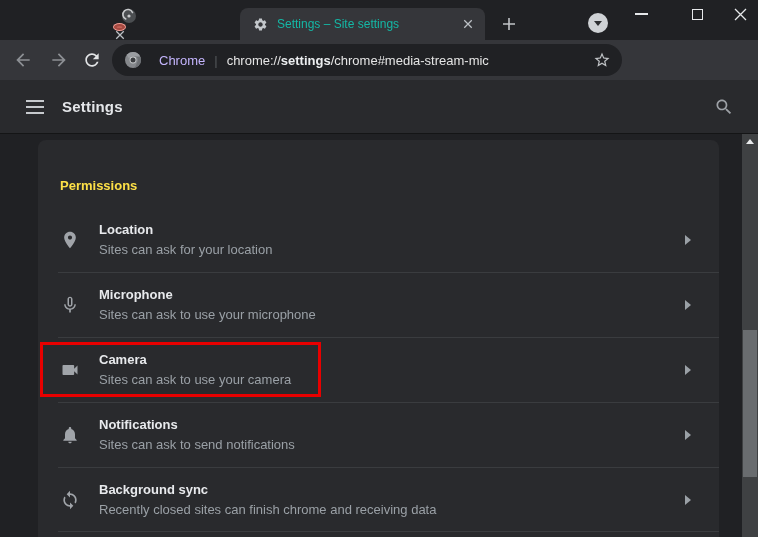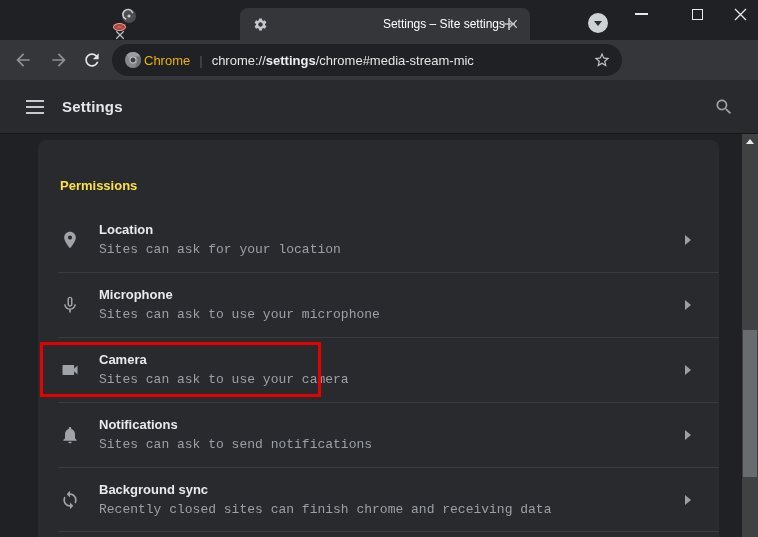--- a/index.html
+++ b/index.html
@@ -5,21 +5,21 @@
   * { margin:0; padding:0; box-sizing:border-box; }
   html,body { background:#000; }
   .window {
     position:relative; width:758px; height:537px; overflow:hidden;
     background:#202124; font-family:"Liberation Sans", sans-serif;
   }
   
   .tabstrip { position:absolute; top:0; left:0; right:0; height:40px; background:#202124; }
   .tab { position:absolute; top:8px; height:32px; display:flex; align-items:center; cursor:default; }
   .tab-inactive { left:10px; width:228px; color:#bdc1c6;flex-direction:column; }
-  .tab-active  { left:240px; width:290px; background:#35363a; border-radius:8px 8px 0 0; color:#ffffff;text-align:right; }
+  .tab-active  { left:240px; width:245px; background:#35363a; border-radius:8px 8px 0 0; color:#14b8a6; }
   .favicon { width:16px; height:16px; margin-left:10px; flex:0 0 auto; }
   .tab-title { margin-left:9px; font-size:12px; flex:1; white-space:nowrap; overflow:hidden; }
   .rec-dot { width:11px; height:11px; border-radius:50%; margin-right:9px;
              background:#e2756c; box-shadow: inset 0 0 0 2.5px #a34940, 0 0 0 1px #ef9d95; }
   .tab-close { width:16px; height:16px; margin-right:9px; display:flex; align-items:center; justify-content:center; color:#bdc1c6; }
   .tab-close svg { width:10px; height:10px; }
   .gear-ic { width:15px; height:15px; margin-left:13px; color:#c3c7cb; }
   .newtab { position:absolute; left:497px; top:12px; width:24px; height:24px; color:#c0c3c6;
             display:flex; align-items:center; justify-content:center; }
   .newtab svg { width:14px; height:14px; }
@@ -36,21 +36,21 @@
   .btn-close svg { width:13px; height:13px; }
   
   .toolbar { position:absolute; top:40px; left:0; right:0; height:40px; background:#35363a; }
   .nav-ic { position:absolute; top:10px; width:20px; height:20px; }
   .ic-back { left:13px; color:#8d9094; }
   .ic-fwd  { left:49px; color:#8d9094; }
   .ic-reload { left:82px; color:#e2e4e6; }
   .omnibox { position:absolute; left:112px; top:4px; width:510px; height:32px; border-radius:16px;
              background:#202124; display:flex; align-items:center; font-size:13px; }
   .chrome-logo { width:16px; height:16px; margin-left:13px; flex:0 0 auto; }
-  .site-label { margin-left:3px; color:#eab308; }
+  .site-label { margin-left:18px; color:#c4b5fd; }
   .url-sep { margin:0 9px; color:#55585c; }
   .url { white-space:nowrap; overflow:hidden; }
   .url .dim { color:#e5e5e5; }
   .url .host { color:#eceef0; font-weight:700; }
   .omni-spacer { flex:1; }
   .star { width:18px; height:18px; margin-right:11px; color:#c0c3c6; flex:0 0 auto; }
   .adblock { position:absolute; left:629px; top:49px; width:22px; height:22px; border-radius:50%;
              background:#df2318; display:flex; align-items:center; justify-content:center; }
   .adblock svg { width:13px; height:13px; color:#fff; }
   .puzzle { position:absolute; left:664px; top:50px; width:20px; height:20px; color:#e0e2e5; }
@@ -69,21 +69,21 @@
   .card { position:absolute; left:38px; top:6px; width:681px; bottom:-12px;
           background:#292a2d; border-radius:8px 8px 0 0; }
   .section-label { padding:38px 0 0 22px; height:67px; color:#fde047; font-size:13px; font-weight:700; }
   .row { position:relative; height:65px; display:flex; align-items:center; cursor:default; }
   .row + .row::before, .row-last::after {
     content:""; position:absolute; top:0; left:20px; right:0; height:1px; background:#3a3c3f; }
   .row-last::after { top:auto; bottom:0; }
   .row-ic { width:20px; height:20px; margin-left:22px; flex:0 0 auto; color:#a0a4a9; }
   .row-text { margin-left:19px; flex:1; }
   .row-title { font-size:13px; font-weight:700; color:#e8eaed; margin-bottom:5px; }
-  .row-sub { font-size:13px; color:#9aa0a6;font-family:Liberation Mono, monospace; }
+  .row-sub { font-size:13px; color:#9aa0a6; }
   .chev { width:0; height:0; border-top:5px solid transparent; border-bottom:5px solid transparent;
           border-left:6px solid #9aa0a6; margin-right:28px; flex:0 0 auto; }
   .hl-box { position:absolute; left:2px; top:5px; width:281px; height:55px;
             border:3px solid #e80000; pointer-events:none; z-index:2; }
   
   .scrollbar { position:absolute; top:0; right:0; width:16px; height:403px; background:#3f4143; }
   .scroll-up { position:absolute; top:5px; left:4px; width:0; height:0;
                border-left:4px solid transparent; border-right:4px solid transparent;
                border-bottom:5px solid #e8eaeb; }
   .scroll-thumb { position:absolute; top:196px; left:1px; width:14px; height:147px; background:#696c6f; }

